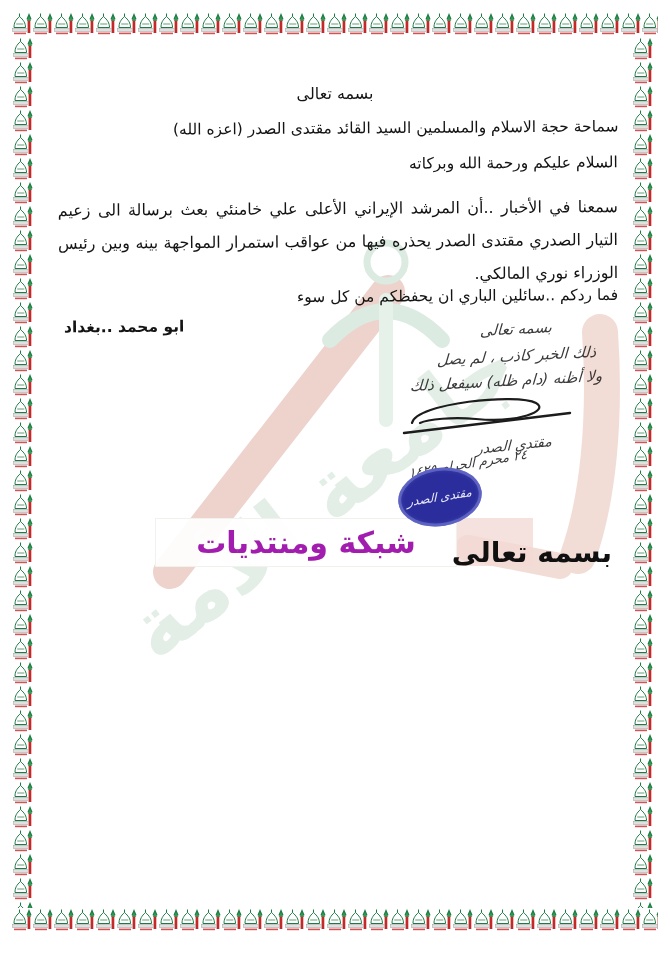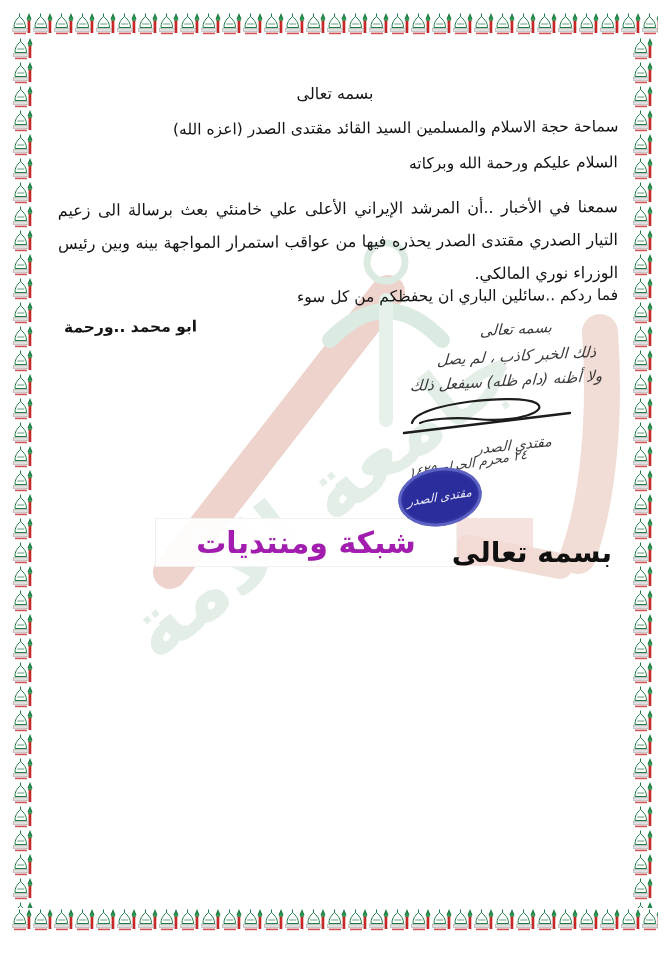--- a/index.html
+++ b/index.html
@@ -94,21 +94,21 @@
 <div class="pink-patch" style="left:455px;top:518px;width:78px;height:48px;"></div>
 <div class="banner">
   <span>شبكة ومنتديات</span>
 </div>
 
 <div class="typed t-basmala">بسمه تعالى</div>
 <div class="typed t-addressee">سماحة حجة الاسلام والمسلمين السيد القائد مقتدى الصدر (اعزه الله)</div>
 <div class="typed t-greeting">السلام عليكم ورحمة الله وبركاته</div>
 <div class="typed t-body">سمعنا في الأخبار ..أن المرشد الإيراني الأعلى علي خامنئي بعث برسالة الى زعيم التيار الصدري مقتدى الصدر يحذره فيها من عواقب استمرار المواجهة بينه وبين رئيس الوزراء نوري المالكي.</div>
 <div class="typed t-closing">فما ردكم ..سائلين الباري ان يحفظكم من كل سوء</div>
-<div class="typed t-sender">ابو محمد ..ورحمة</div>
+<div class="typed t-sender">ابو محمد ..بغداد</div>
 
 <div class="hand h-basmala">بسمه تعالى</div>
 <div class="hand h-line1">ذلك الخبر كاذب ، لم يصل</div>
 <div class="hand h-line2">ولا أظنه (دام ظله) سيفعل ذلك</div>
 
 <svg class="signature-svg" width="178" height="48" viewBox="0 0 178 48">
   <path d="M14 30 C18 10 120 0 138 10 C152 18 120 30 78 26 C55 24 30 26 22 30" fill="none" stroke="#1c1c1c" stroke-width="2.2" stroke-linecap="round"></path>
   <path d="M6 40 L172 20" fill="none" stroke="#1c1c1c" stroke-width="2.4" stroke-linecap="round"></path>
 </svg>
 

